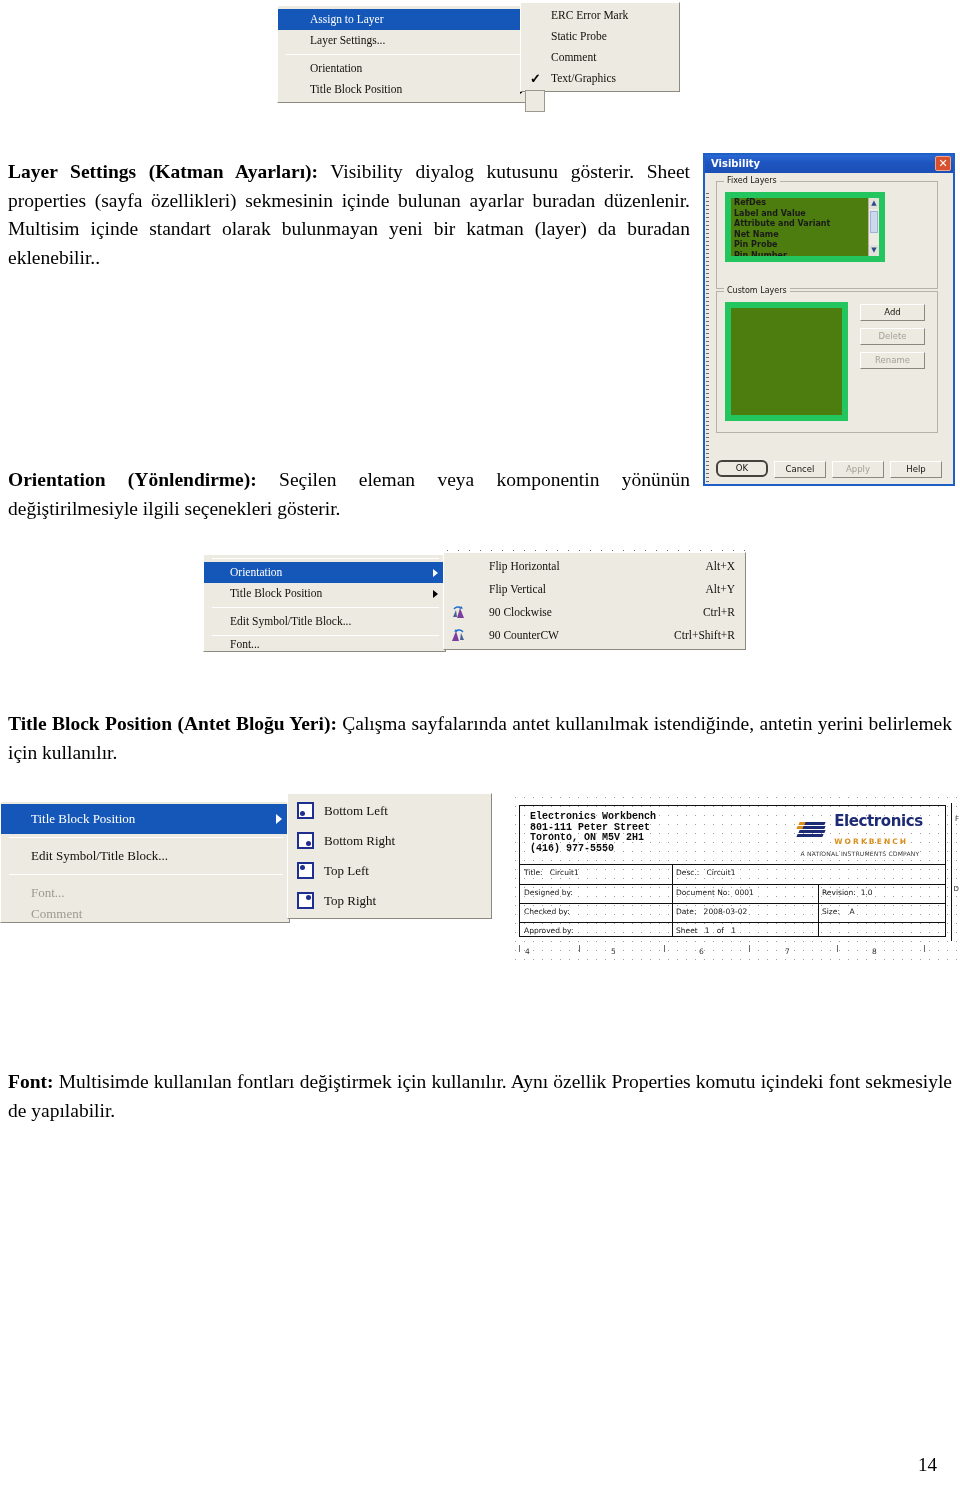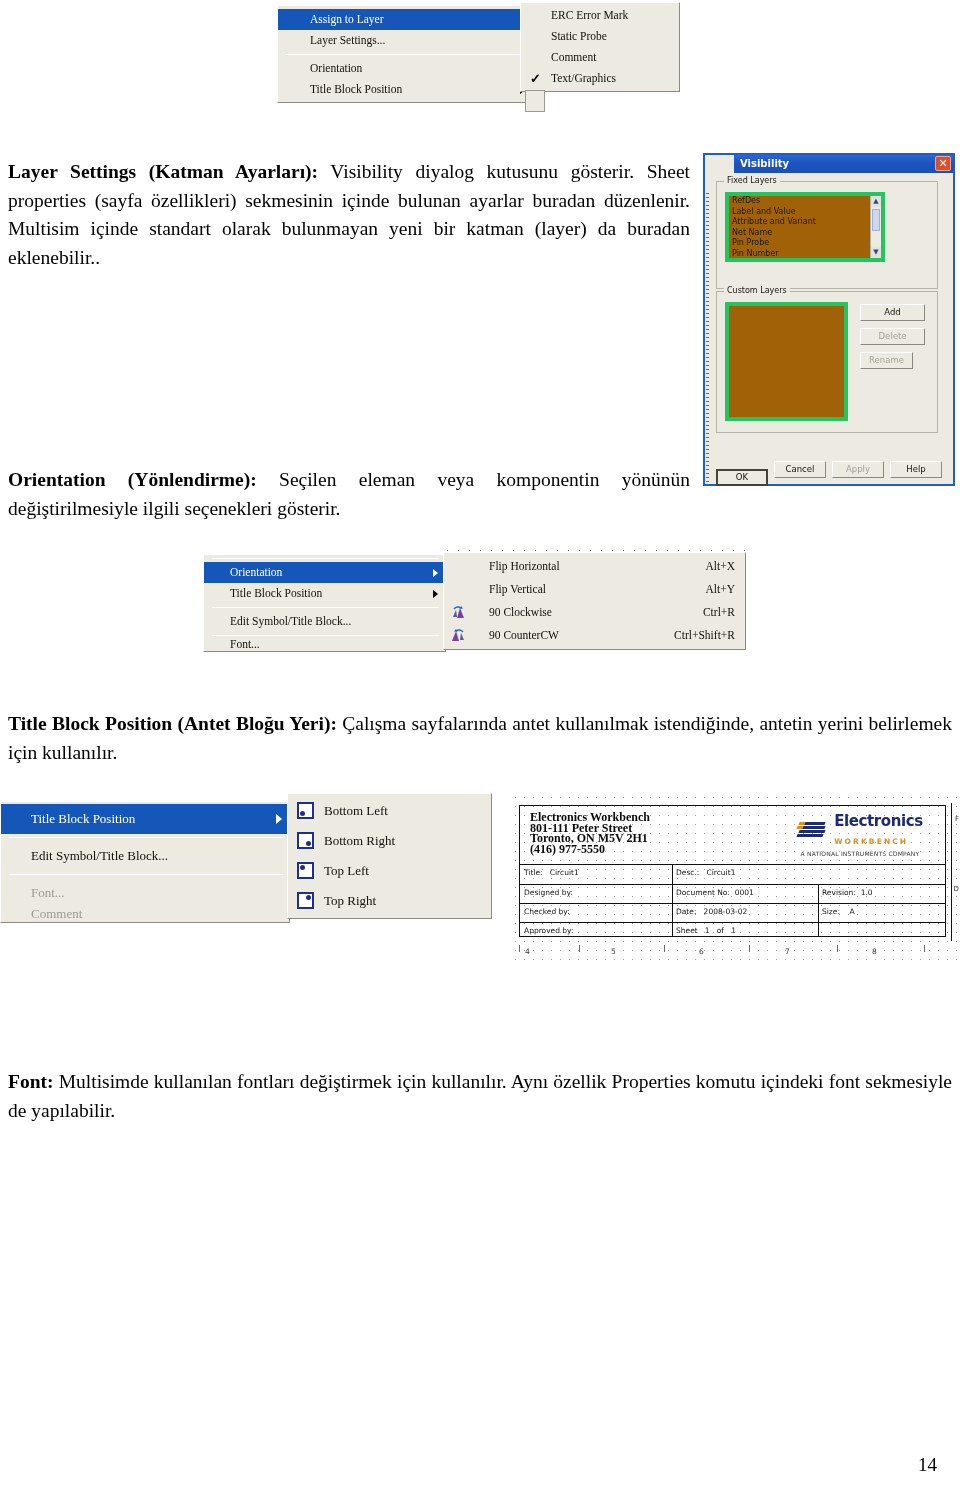--- a/index.html
+++ b/index.html
@@ -122,21 +122,20 @@
     color: #17150f;
   }
   #dlg-visibility .titlebar {
     height: 18px;
     background: linear-gradient(to bottom,#2a68d4 0%, #1d54bf 45%, #1a4fb6 100%);
     color: #ffffff;
     font-size: 10px;
     font-weight: bold;
     padding: 3px 0 0 6px;
     position: relative;
-    margin-left: 29px;
   }
   #dlg-visibility .closebtn {
     position: absolute;
     right: 2px; top: 1px;
     width: 16px; height: 15px;
     background: #d8512e;
     border: 1px solid #f0a68e;
     color: #ffffff;
     font-size: 11px;
     font-weight: bold;
@@ -153,23 +152,24 @@
   .groupbox > .gtitle {
     position: absolute;
     top: -6px; left: 7px;
     background: #eceae1;
     padding: 0 3px;
     font-size: 8px;
     color: #17150f;
   }
   .listbox {
     position: absolute;
-    background: #a16207;
-    border: 4px solid #22c55e;
+    background: #4d7c0f;
+    border: 6px solid #22c55e;
     overflow: hidden;
+    font-weight: bold;
   }
   .listbox .li {
     font-size: 8px;
     line-height: 10.5px;
     padding-left: 3px;
     color: #1a1a1a;
     white-space: nowrap;
   }
   .vscroll {
     position: absolute;
@@ -284,21 +284,21 @@
   }
   #titleblock-preview .outer {
     position: absolute;
     left: 8px; top: 12px; right: 14px; bottom: 28px;
     border: 1.5px solid #101010;
     background: transparent;
   }
   .tb-row { position: absolute; left: 0; right: 0; border-top: 1.5px solid #101010; }
   .tb-cell { position: absolute; top: 0; bottom: 0; font-family: "DejaVu Sans", sans-serif; font-size: 7.5px; color: #111; padding: 3px 0 0 4px; }
   .tb-vdiv { position: absolute; top: 0; bottom: 0; width: 0; border-left: 1.5px solid #101010; }
-  .tb-addr { font-family: Liberation Serif, serif; font-size: 12px; font-weight: bold; line-height: 10.5px; color: #0b0b0b; padding: 6px 0 0 10px; }
+  .tb-addr { font-family: Liberation Mono, monospace; font-size: 10px; font-weight: bold; line-height: 10.5px; color: #0b0b0b; padding: 6px 0 0 10px; }
   .ew-logo { position: absolute; right: 10px; top: 6px; width: 150px; text-align: center; }
   .ew-logo .mark {
     display: inline-block; vertical-align: middle;
     width: 30px; height: 20px;
     position: relative;
   }
   .ew-logo .mark span { position: absolute; height: 3px; background: #1d2a74; transform: skewX(-22deg); }
   .ew-logo .mark span.o1 { top: 2px; left: 6px; width: 22px; }
   .ew-logo .mark span.o2 { top: 6px; left: 4px; width: 24px; }
   .ew-logo .mark span.o3 { top: 10px; left: 2px; width: 26px; background:#1d2a74; }
@@ -397,24 +397,24 @@
             <div class="arw bot">▼</div>
           </div>
         </div>
       </div>
 
       <div class="groupbox" style="left:11px; top:118px; width:222px; height:142px;">
         <span class="gtitle">Custom Layers</span>
         <div class="listbox" style="left:8px; top:10px; width:123px; height:119px;"></div>
         <div class="winbtn" style="left:143px; top:12px; width:65px; height:17px;">Add</div>
         <div class="winbtn disabled" style="left:143px; top:36px; width:65px; height:17px;">Delete</div>
-        <div class="winbtn disabled" style="left:143px; top:60px; width:53px; height:17px;">Rename</div>
-      </div>
-
-      <div class="winbtn default" style="left:11px; top:296px; width:52px; height:17px;">OK</div>
+        <div class="winbtn disabled" style="left:143px; top:60px; width:65px; height:17px;">Rename</div>
+      </div>
+
+      <div class="winbtn default" style="left:11px; top:287px; width:52px; height:17px;border-radius:6px;">OK</div>
       <div class="winbtn" style="left:69px; top:288px; width:52px; height:17px;">Cancel</div>
       <div class="winbtn disabled" style="left:127px; top:288px; width:52px; height:17px;">Apply</div>
       <div class="winbtn" style="left:185px; top:288px; width:52px; height:17px;">Help</div>
     </div>
   </div>
 
   <div class="para" style="left:8px; top:466px; width:682px;">
     <b>Orientation (Yönlendirme):</b><span> Seçilen eleman veya komponentin yönünün değiştirilmesiyle ilgili seçenekleri gösterir.</span>
   </div>
 

